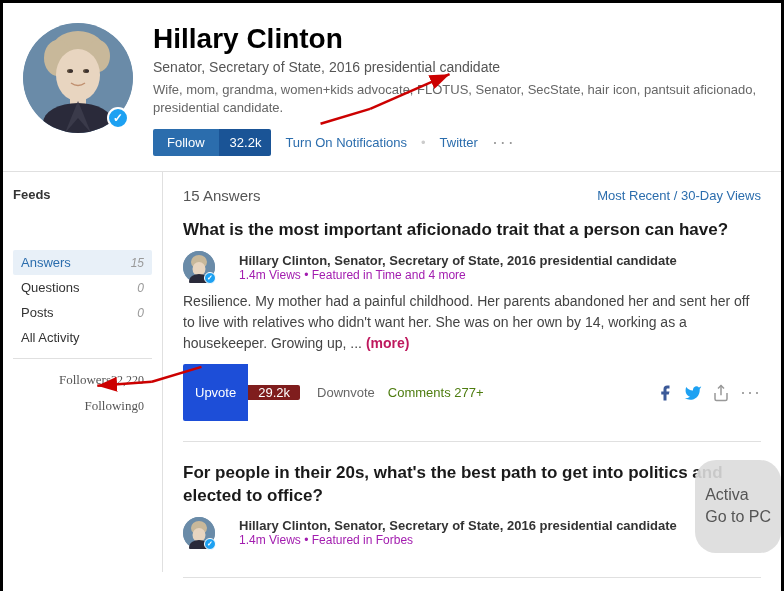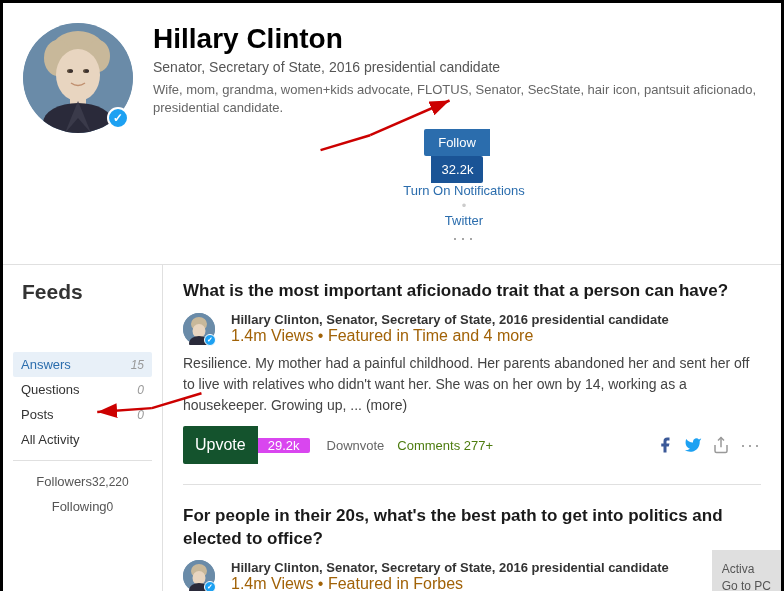--- a/index.html
+++ b/index.html
@@ -82,21 +82,20 @@
     .profile-bio {
       font-size: 13px;
       color: #666;
       margin-bottom: 12px;
       line-height: 1.4;
     }
     .profile-actions {
       display: flex;
       align-items: center;
       gap: 0;
-      flex-direction: column;
     }
     .follow-btn {
       background: #2b6dad;
       color: #fff;
       border: none;
       padding: 6px 14px;
       font-size: 13px;
       cursor: pointer;
       border-radius: 2px 0 0 2px;
     }
@@ -132,25 +131,24 @@
 
     
     .sidebar {
       width: 160px;
       flex-shrink: 0;
       padding: 15px 10px;
       border-right: 1px solid #e0e0e0;
       min-height: 400px;
     }
     .sidebar-title {
-      font-size: 21px;
+      font-size: 13px;
       font-weight: bold;
       color: #333;
       margin-bottom: 10px;
-      margin-left: 9px;
     }
     .sidebar-item {
       display: flex;
       justify-content: space-between;
       align-items: center;
       padding: 5px 8px;
       font-size: 13px;
       cursor: pointer;
       color: #333;
       border-radius: 2px;
@@ -162,26 +160,27 @@
     }
     .sidebar-item .label { color: inherit; }
     .sidebar-item .count { color: #999; font-size: 12px; font-style: italic; }
     .sidebar-divider {
       height: 1px;
       background: #e0e0e0;
       margin: 8px 0;
     }
     .sidebar-stat {
       display: flex;
-      justify-content: center;
+      justify-content: flex-end;
       align-items: center;
       padding: 5px 8px;
       font-size: 13px;
       color: #555;
       cursor: pointer;
+      font-family: Liberation Serif, serif;
     }
     .sidebar-stat .stat-val { color: #555; font-size: 12px; }
 
     
     .content {
       flex: 1;
       padding: 15px 20px;
     }
     .content-header {
       display: flex;
@@ -210,21 +209,21 @@
       font-weight: bold;
       color: #1a1a1a;
       margin-bottom: 10px;
       line-height: 1.3;
       cursor: pointer;
     }
     .answer-meta {
       display: flex;
       align-items: center;
       margin-bottom: 8px;
-      gap: 16px;
+      gap: 24px;
     }
     .answer-avatar {
       width: 32px;
       height: 32px;
       border-radius: 50%;
       background: #7a9ab5;
       flex-shrink: 0;
       position: relative;
     }
     .answer-avatar-verified {
@@ -238,44 +237,44 @@
       border: 1px solid #fff;
       display: flex;
       align-items: center;
       justify-content: center;
       font-size: 7px;
       color: #fff;
       font-weight: bold;
     }
     .answer-author-info { display: flex; flex-direction: column; }
     .answer-author-name { font-size: 13px; font-weight: bold; color: #333; cursor: pointer; }
-    .answer-stats { font-size: 16px; color: #a16207; }
+    .answer-stats { font-size: 12px; color: #a21caf; }
     .answer-text {
       font-size: 14px;
       color: #444;
       line-height: 1.5;
       margin-bottom: 10px;
     }
-    .answer-text .more-link { color: #404040; cursor: pointer; }
+    .answer-text .more-link { color: #be185d; cursor: pointer; font-weight: bold; }
     .answer-actions {
       display: flex;
       align-items: center;
       gap: 0;
     }
     .upvote-btn {
-      background: #14532d;
+      background: #1d4ed8;
       color: #fff;
       border: none;
-      padding: 10px 12px;
-      font-size: 16px;
+      padding: 21px 12px;
+      font-size: 13px;
       cursor: pointer;
       border-radius: 2px 0 0 2px;
     }
     .upvote-count {
-      background: #d946ef;
+      background: #7f1d1d;
       color: #fff;
       padding: 0 10px;
       font-size: 13px;
       border-radius: 0 2px 2px 0;
     }
     .downvote-btn {
       background: none;
       border: none;
       color: #666;
       font-size: 13px;
@@ -309,24 +308,25 @@
       height: 100%;
       pointer-events: none;
     }
 
     
     .activate-watermark {
       position: absolute;
       bottom: 60px;
       right: 0;
       background: rgba(220,220,220,0.9);
-      padding: 11px 10px;
-      font-size: 12px;
+      padding: 24px 10px;
+      font-size: 16px;
       color: #555;
       line-height: 1.4;
+      border-radius: 21px;
     }
   </style>
 </head>
 <body>
 
 <div class="page-wrapper">
 
   <div class="profile-section">
     <div class="avatar-wrapper">
       <div class="avatar-img">
@@ -400,20 +400,24 @@
         <span class="label">Followers</span>
         <span class="stat-val">32,220</span>
       </div>
       <div class="sidebar-stat">
         <span class="label">Following</span>
         <span class="stat-val">0</span>
       </div>
     </div>
 
     <div class="content">
+      <div class="content-header">
+        <span class="answers-count">15 Answers</span>
+        <span class="sort-options">Most Recent / 30-Day Views</span>
+      </div>
 
       <div class="answer-card">
         <div class="answer-question">What is the most important aficionado trait that a person can have?</div>
         <div class="answer-meta">
           <div class="answer-avatar">
             <svg width="32" height="32" viewBox="0 0 32 32" xmlns="http://www.w3.org/2000/svg">
               <circle cx="16" cy="16" r="16" fill="#6a8ba8"></circle>
               <ellipse cx="16" cy="11" rx="8" ry="7" fill="#c8b89a"></ellipse>
               <ellipse cx="16" cy="18" rx="6.5" ry="7" fill="#e8d5c0"></ellipse>
               <ellipse cx="16" cy="30" rx="10" ry="7" fill="#2a2a3a"></ellipse>

